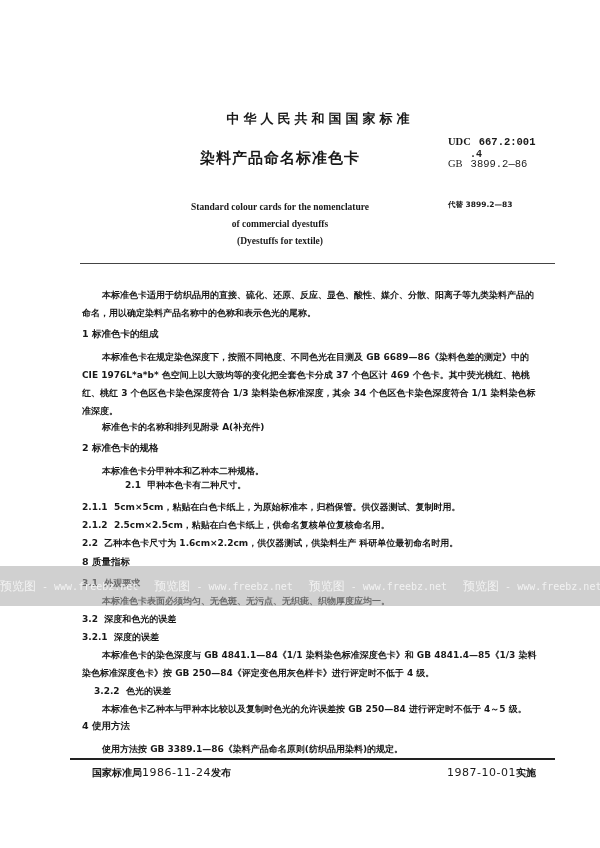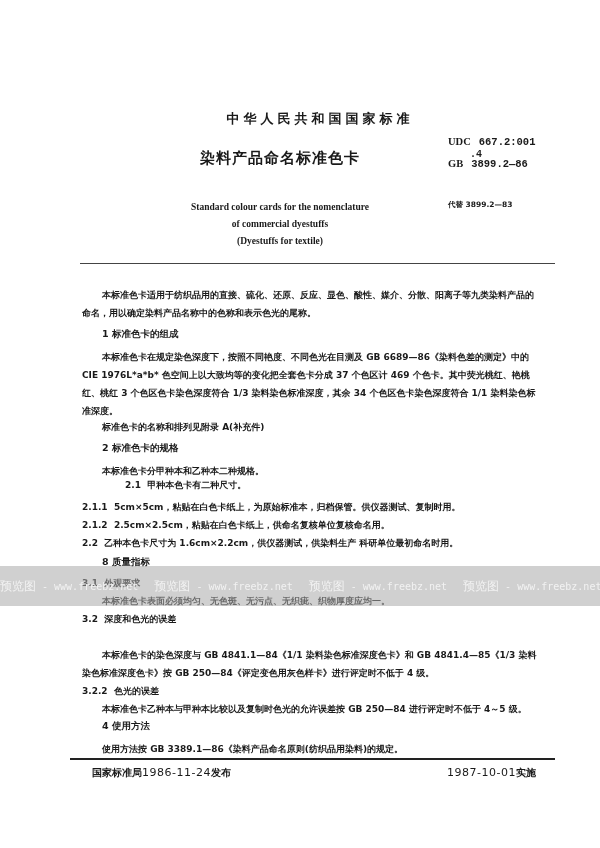--- a/index.html
+++ b/index.html
@@ -7,28 +7,28 @@
     width: 600px; height: 848px; background: #ffffff; position: relative; overflow: hidden;
     font-family: "DejaVu Sans", sans-serif; color: #1a1a1a;
   }
   .page { position: absolute; left: 0; top: 0; width: 600px; height: 848px; }
   .abs { position: absolute; white-space: nowrap; padding-left: 20px; }
   .country { left: 0; width: 600px; top: 110px; text-align: center; font-size: 13px; font-weight: bold; letter-spacing: 4px; }
   .title-cn { left: 130px; width: 260px; top: 149px; text-align: center; font-size: 15px; font-weight: bold; letter-spacing: 1px; }
   .subtitle-cn { left: 130px; width: 260px; top: 175px; text-align: center; font-size: 15px; font-weight: bold; letter-spacing: 1px; }
   .udc { left: 428px; top: 136px; font-family: "Liberation Mono", monospace; font-size: 10.5px; font-weight: bold; }
   .udc-sub { left: 450px; top: 149px; font-family: "Liberation Mono", monospace; font-size: 10px; font-weight: bold; }
-  .gb { left: 428px; top: 158px; font-family: "Liberation Mono", monospace; font-size: 10.5px; font-weight: bold; }
+  .gb { left: 428px; top: 158px; font-family: "Liberation Mono", monospace; font-size: 10.5px; font-weight: normal; }
   .gb .lbl, .udc .lbl { font-family: "Liberation Serif", serif; margin-right: 8px; }
   .replace { left: 428px; top: 200px; font-size: 7.5px; font-weight: bold; }
   .en { left: 130px; width: 260px; text-align: center; font-family: "Liberation Serif", serif; font-size: 9.5px; font-weight: bold; }
   .en1 { top: 202px; } .en2 { top: 219px; } .en3 { top: 236px; }
   .rule-top { left: 80px; width: 455px; top: 263px; height: 1px; background: #444; }
   .p { font-size: 9px; font-weight: bold; line-height: 18px; }
-  .h { font-size: 9.5px; font-weight: bold; margin-left: 20px; }
+  .h { font-size: 9.5px; font-weight: bold; }
   .indent { text-indent: 20px; }
   .block { position: absolute; left: 82px; width: 456px; white-space: normal; }
   .watermark {
     position: absolute; left: 0; top: 566px; width: 600px; height: 40px; background: rgba(170,170,170,0.55);
     display: flex; align-items: center; overflow: hidden;
   }
   .wm-item { color: #f2f2f2; font-family: "DejaVu Sans Mono", monospace; font-size: 10px; white-space: nowrap; margin-right: 16px; }
   .wm-item .cn { font-family: "DejaVu Sans", sans-serif; font-size: 12px; }
   .rule-bottom { left: 70px; width: 465px; top: 758px; height: 2px; background: #222; }
   .issued { left: 72px; top: 766px; font-size: 10px; font-weight: bold; }
@@ -65,22 +65,23 @@
   <div class="block p indent" style="top:462px;">本标准色卡分甲种本和乙种本二种规格。</div>
   <div class="block p" style="top:476px;margin-left:43px;"><span>2.1</span>&nbsp;&nbsp;<span>甲种本色卡有二种尺寸。</span></div>
   <div class="block p" style="top:498px;"><span>2.1.1</span>&nbsp;&nbsp;<span>5cm×5cm，粘贴在白色卡纸上，为原始标准本，归档保管。供仪器测试、复制时用。</span></div>
   <div class="block p" style="top:516px;"><span>2.1.2</span>&nbsp;&nbsp;<span>2.5cm×2.5cm，粘贴在白色卡纸上，供命名复核单位复核命名用。</span></div>
   <div class="block p" style="top:534px;"><span>2.2</span>&nbsp;&nbsp;<span>乙种本色卡尺寸为 1.6cm×2.2cm，供仪器测试，供染料生产  科研单位最初命名时用。</span></div>
 
   <div class="block h" style="top:556px;">8  质量指标</div>
   <div class="block p" style="top:574px;"><span>3.1</span>&nbsp;&nbsp;<span>外观要求</span></div>
   <div class="block p indent" style="top:592px;">本标准色卡表面必须均匀、无色斑、无污点、无织疵、织物厚度应均一。</div>
   <div class="block p" style="top:610px;"><span>3.2</span>&nbsp;&nbsp;<span>深度和色光的误差</span></div>
+  <div class="block p" style="top:628px;"><span>3.2.1</span>&nbsp;&nbsp;<span>深度的误差</span></div>
   <div class="block p indent" style="top:646px;">本标准色卡的染色深度与 GB 4841.1—84《1/1 染料染色标准深度色卡》和 GB 4841.4—85《1/3 染料染色标准深度色卡》按 GB 250—84《评定变色用灰色样卡》进行评定时不低于 4 级。</div>
-  <div class="block p" style="top:682px;"><span>3.2.2</span>&nbsp;&nbsp;<span>色光的误差</span></div>
+  <div class="block p" style="top:682px;margin-left:12px;"><span>3.2.2</span>&nbsp;&nbsp;<span>色光的误差</span></div>
   <div class="block p indent" style="top:700px;">本标准色卡乙种本与甲种本比较以及复制时色光的允许误差按 GB 250—84 进行评定时不低于 4～5 级。</div>
 
   <div class="block h" style="top:720px;">4  使用方法</div>
   <div class="block p indent" style="top:740px;">使用方法按 GB 3389.1—86《染料产品命名原则(纺织品用染料)的规定。</div>
 
   <div class="abs rule-bottom"></div>
 
   <div class="abs issued"><span>国家标准局</span><span class="date">1986-11-24</span><span>发布</span></div>
   <div class="abs implemented"><span class="date">1987-10-01</span><span>实施</span></div>
 

